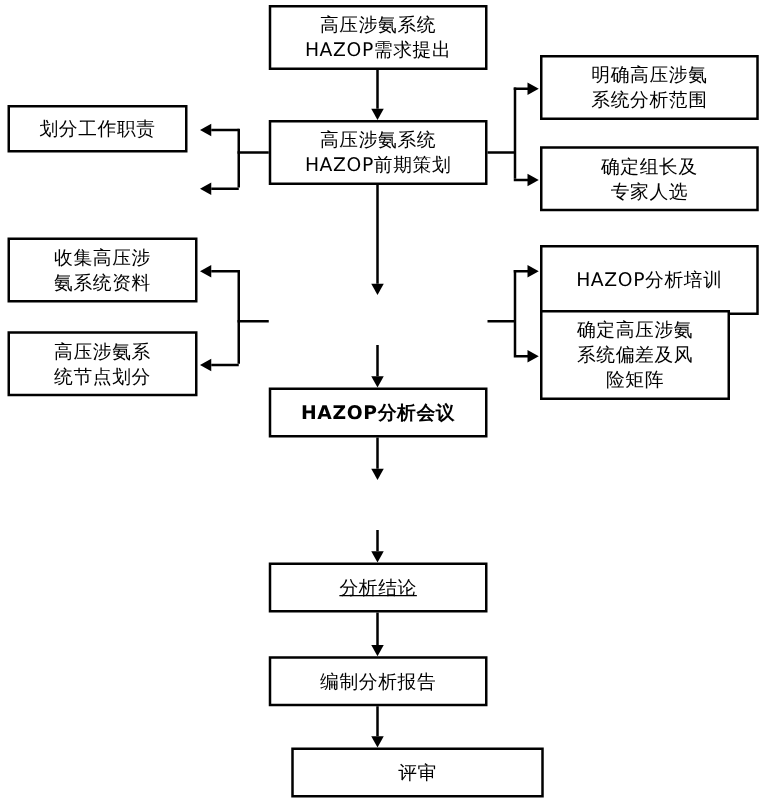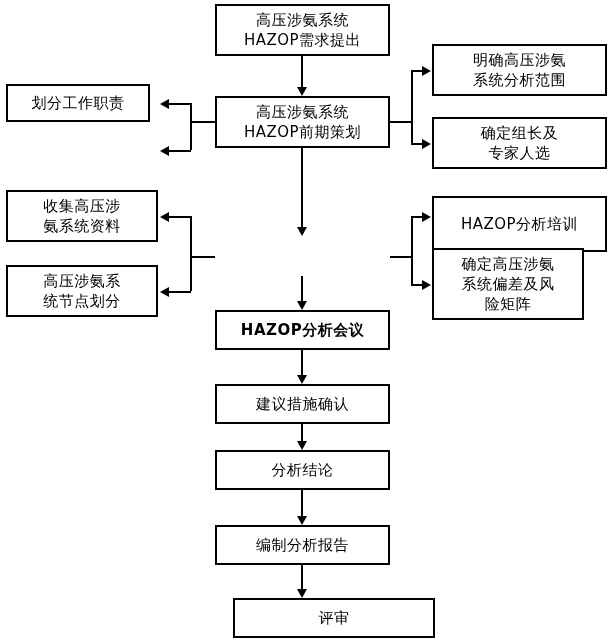--- a/index.html
+++ b/index.html
@@ -76,25 +76,22 @@
   <div class="box" style="left:215px; top:96px; width:175px; height:52px;">
     <span>高压涉氨系统
 HAZOP前期策划</span>
   </div>
 
 
   <div class="box" style="left:215px; top:310px; width:175px; height:40px;font-weight:bold;">
     <span>HAZOP分析会议</span>
   </div>
 
-  <div class="box" style="left:215px; top:384px; width:175px; height:40px;">
-    <span>建议措施确认</span>
-  </div>
 
-  <div class="box" style="left:215px; top:450px; width:175px; height:40px;">
+  <div class="box" style="left:215px; top:450px; width:175px; height:40px;text-decoration:underline;">
     <span>分析结论</span>
   </div>
 
   <div class="box" style="left:215px; top:525px; width:175px; height:40px;">
     <span>编制分析报告</span>
   </div>
 
   <div class="box" style="left:233px; top:598px; width:202px; height:40px;">
     <span>评审</span>
   </div>

